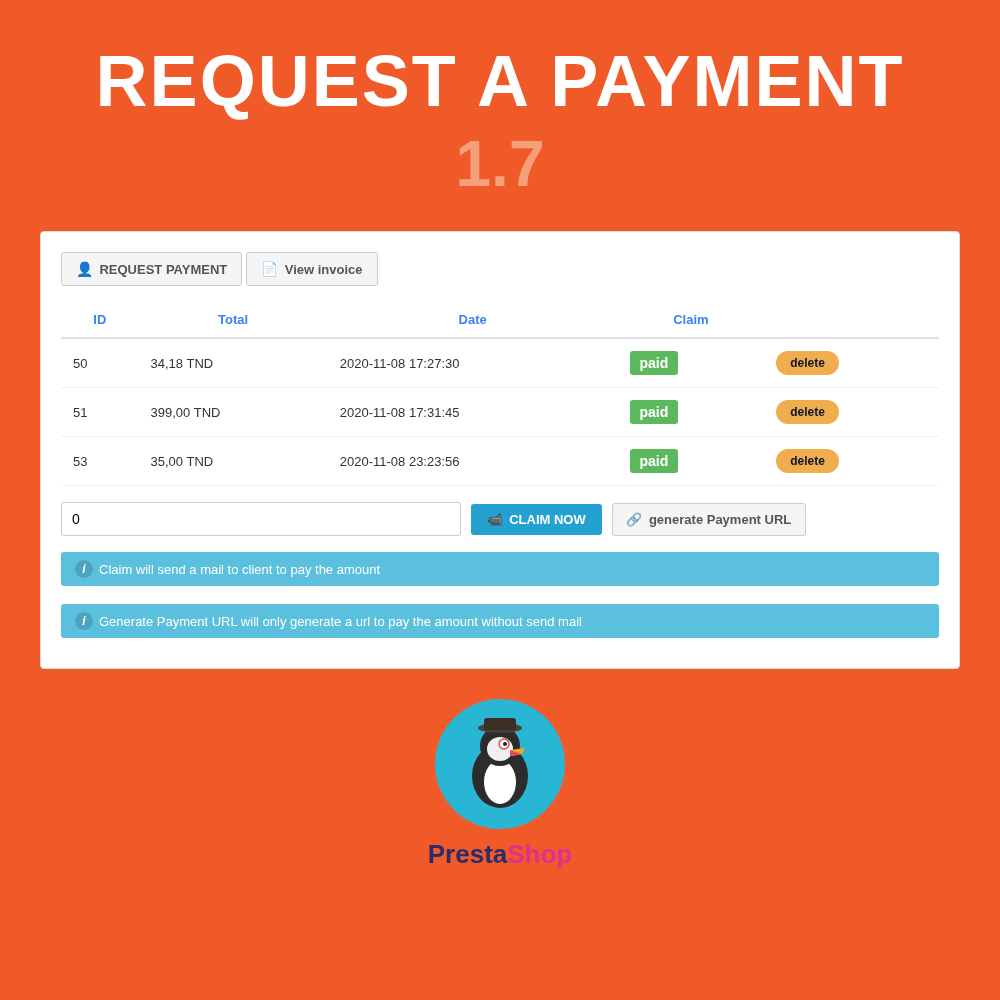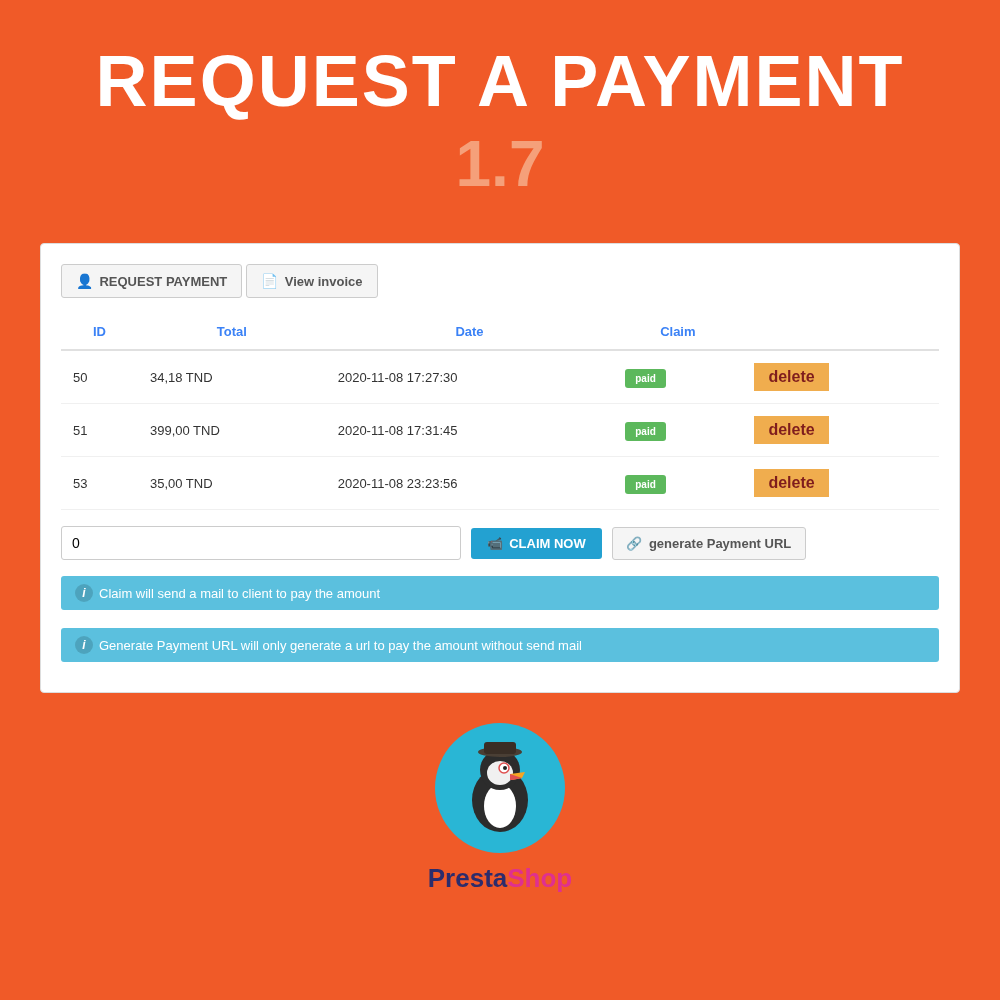--- a/index.html
+++ b/index.html
@@ -29,21 +29,21 @@
       letter-spacing: 2px;
       text-transform: uppercase;
     }
 
     .version-label {
       color: #f5a07a;
       font-size: 64px;
       font-weight: 900;
       text-align: right;
       margin-top: 5px;
-      margin-bottom: 42px;
+      margin-bottom: 30px;
     }
 
     .panel {
       background: #ffffff;
       border: 1px solid #ddd;
       border-radius: 4px;
       width: 920px;
       padding: 20px;
     }
 
@@ -103,31 +103,31 @@
       padding: 12px 12px;
       font-size: 13px;
       color: #333;
     }
 
     .badge-paid {
       background: #5cb85c;
       color: #fff;
       border-radius: 3px;
       padding: 4px 10px;
-      font-size: 10px;
+      font-size: 14px;
       font-weight: 600;
     }
 
     .btn-delete {
       background: #f0ad4e;
-      color: #7f1d1d;
+      color: #0f172a;
       border: none;
-      border-radius: 0;
+      border-radius: 12px;
       padding: 5px 14px;
-      font-size: 16px;
+      font-size: 12px;
       font-weight: 600;
       cursor: pointer;
     }
 
     .action-row {
       display: flex;
       align-items: center;
       gap: 10px;
       margin-bottom: 16px;
     }

